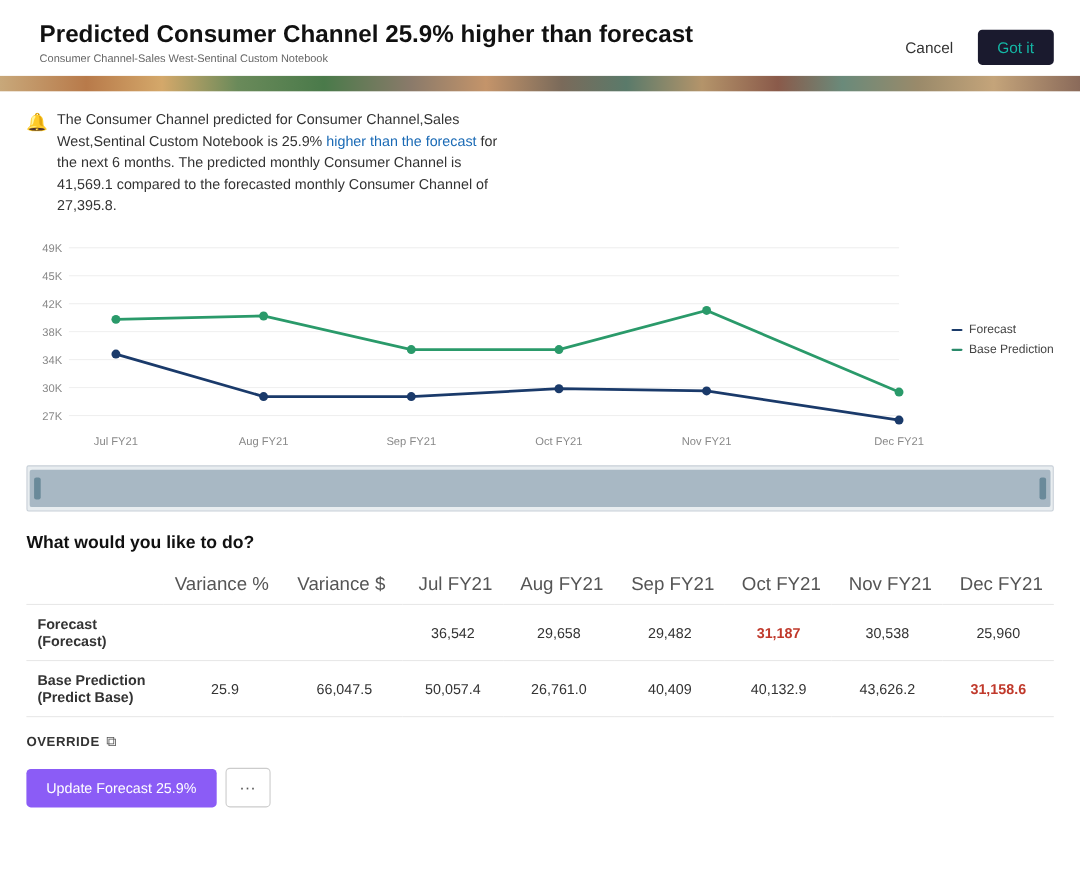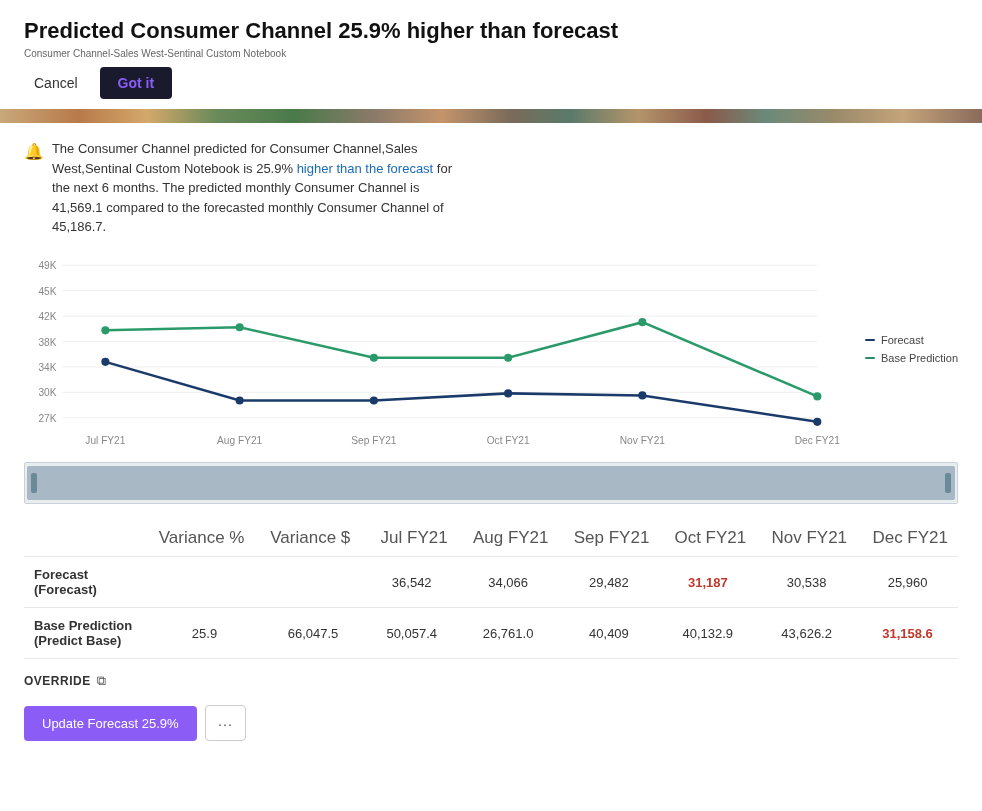--- a/index.html
+++ b/index.html
@@ -8,25 +8,24 @@
       background: #fff;
       color: #333;
       width: 982px;
       min-height: 811px;
       overflow-x: hidden;
     }
 
     
     .header {
       display: flex;
-      align-items: flex-start;
+      align-items: center;
       justify-content: space-between;
-      padding: 18px 24px 10px 24px;
+      padding: 18px 24px 10px 36px;
       border-bottom: none;
-      flex-direction: column;
     }
     .header-left {}
     .header-title {
       font-size: 22px;
       font-weight: 600;
       color: #111;
       line-height: 1.2;
     }
     .header-subtitle {
       font-size: 10px;
@@ -42,26 +41,26 @@
     .btn-cancel {
       background: none;
       border: none;
       color: #333;
       font-size: 14px;
       cursor: pointer;
       padding: 6px 10px;
     }
     .btn-got-it {
       background: #1a1a2e;
-      color: #8b5cf6;
+      color: #14b8a6;
       border: none;
       border-radius: 4px;
       padding: 8px 18px;
       font-size: 14px;
-      font-weight: 700;
+      font-weight: 400;
       cursor: pointer;
     }
 
     
     .banner {
       width: 100%;
       height: 14px;
       background: linear-gradient(90deg,
         #c8a87a 0%, #b87a4a 8%, #d4a86a 15%,
         #6a8a5a 22%, #4a7a4a 30%,
@@ -282,21 +281,21 @@
   </div>
 </div>
 
 <div class="banner"></div>
 
 <div class="main">
 
   <div class="info-block">
     <span class="info-icon">🔔</span>
     <div class="info-text">
-      <span>The Consumer Channel predicted for Consumer Channel,Sales West,Sentinal Custom Notebook is 25.9% </span><span class="highlight">higher than the forecast</span><span> for the next 6 months. The predicted monthly Consumer Channel is 41,569.1 compared to the forecasted monthly Consumer Channel of 45,186.7.</span>
+      <span>The Consumer Channel predicted for Consumer Channel,Sales West,Sentinal Custom Notebook is 25.9% </span><span class="highlight">higher than the forecast</span><span> for the next 6 months. The predicted monthly Consumer Channel is 41,569.1 compared to the forecasted monthly Consumer Channel of 27,395.8.</span>
     </div>
   </div>
 
   <div class="chart-wrapper">
     <div class="chart-container">
       <svg class="chart-svg-area" viewBox="0 0 820 200" style="overflow:visible;">
 
         <text x="32" y="18" font-size="10" fill="#888" text-anchor="end">49K</text>
         <text x="32" y="43" font-size="10" fill="#888" text-anchor="end">45K</text>
         <text x="32" y="68" font-size="10" fill="#888" text-anchor="end">42K</text>
@@ -353,20 +352,21 @@
   </div>
 
   <div class="scrollbar-area">
     <div class="scrollbar-thumb">
       <div class="scrollbar-handle"></div>
       <div class="scrollbar-handle"></div>
     </div>
   </div>
 
   <div class="what-section">
+    <div class="what-title">What would you like to do?</div>
 
     <table class="data-table">
       <thead>
         <tr>
           <th></th>
           <th>Variance %</th>
           <th>Variance $</th>
           <th>Jul FY21</th>
           <th>Aug FY21</th>
           <th>Sep FY21</th>
@@ -375,21 +375,21 @@
           <th>Dec FY21</th>
         </tr>
       </thead>
       <tbody>
 
         <tr>
           <td><span class="row-label">Forecast<br>(Forecast)</span></td>
           <td></td>
           <td></td>
           <td>36,542</td>
-          <td>34,066</td>
+          <td>29,658</td>
           <td>29,482</td>
           <td class="highlight-cell">31,187</td>
           <td>30,538</td>
           <td>25,960</td>
         </tr>
 
         <tr>
           <td><span class="row-label">Base Prediction<br>(Predict Base)</span></td>
           <td>25.9</td>
           <td>66,047.5</td>

